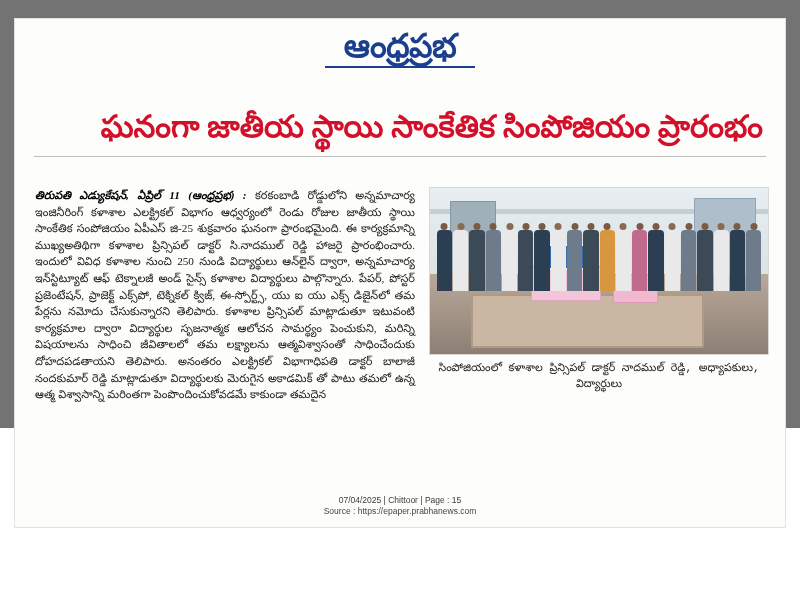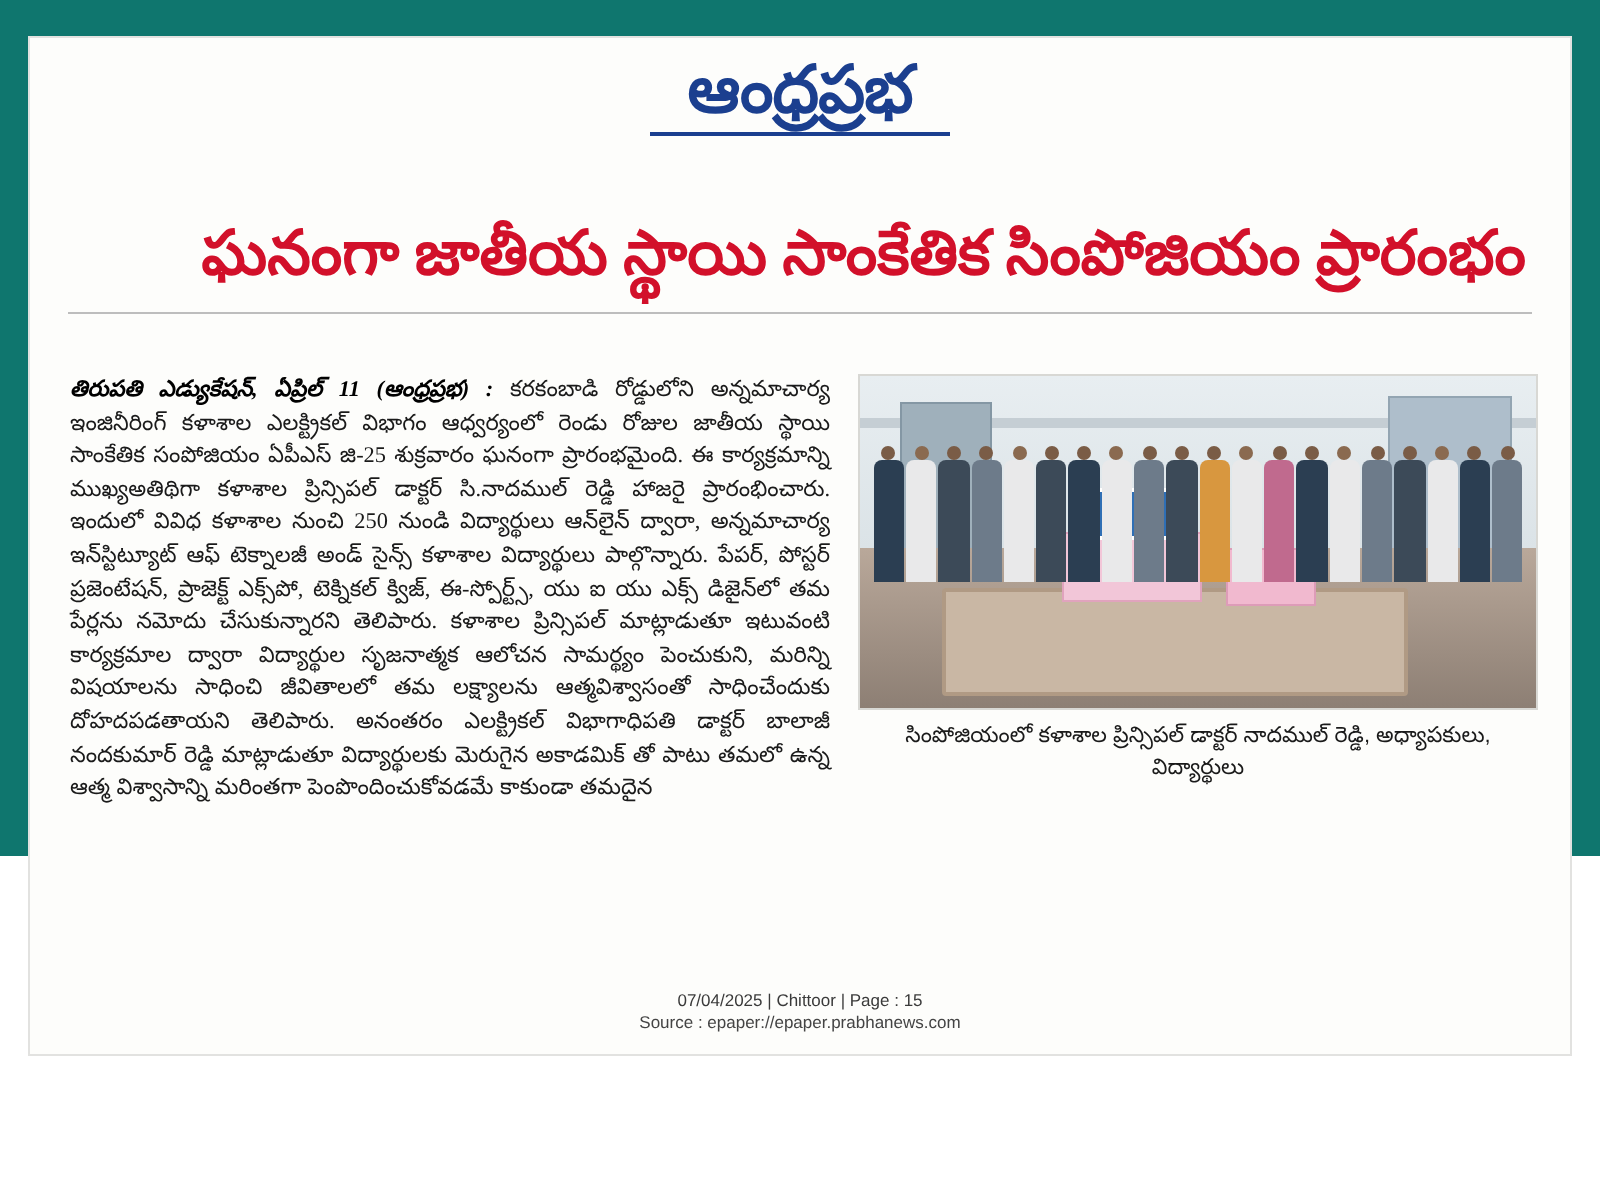--- a/index.html
+++ b/index.html
@@ -9,21 +9,21 @@
     width: 800px;
     height: 600px;
     overflow: hidden;
     font-family: "Liberation Sans", sans-serif;
   }
 
   .page {
     position: relative;
     width: 800px;
     height: 428px;
-    background: #0f766e;
+    background: #737373;
   }
 
   
   .clipping {
     position: absolute;
     left: 14px;
     top: 18px;
     width: 772px;
     height: 510px;
     background: #fdfdfb;
@@ -206,21 +206,21 @@
   .ph-person.w::before { background: #8a6a50; }
   .ph-person.s { background: #6d7b8a; }
   .ph-person.p { background: #c06a8e; }
   .ph-person.o { background: #d8973f; }
   .ph-person.b { background: #2b3e52; }
 
   .photo-caption {
     width: 340px;
     margin-top: 5px;
     text-align: center;
-    font-family: Liberation Sans, sans-serif;
+    font-family: Liberation Mono, monospace;
     font-size: 11px;
     line-height: 16px;
     color: #1a1a1a;
   }
 
   .right-para {
     margin-top: 8px;
   }
 
   
@@ -297,17 +297,17 @@
           </div>
         </div>
 
         <div class="photo-caption">సింపోజియంలో కళాశాల ప్రిన్సిపల్‌ డాక్టర్‌ నాదముల్‌ రెడ్డి, అధ్యాపకులు, విద్యార్థులు</div>
 
       </div>
     </div>
 
     <div class="footer">
       <div>07/04/2025 | Chittoor | Page : 15</div>
-      <div class="src">Source : epaper://epaper.prabhanews.com</div>
+      <div class="src">Source : https://epaper.prabhanews.com</div>
     </div>
 
   </div>
 </div>
 
 </body></html>

